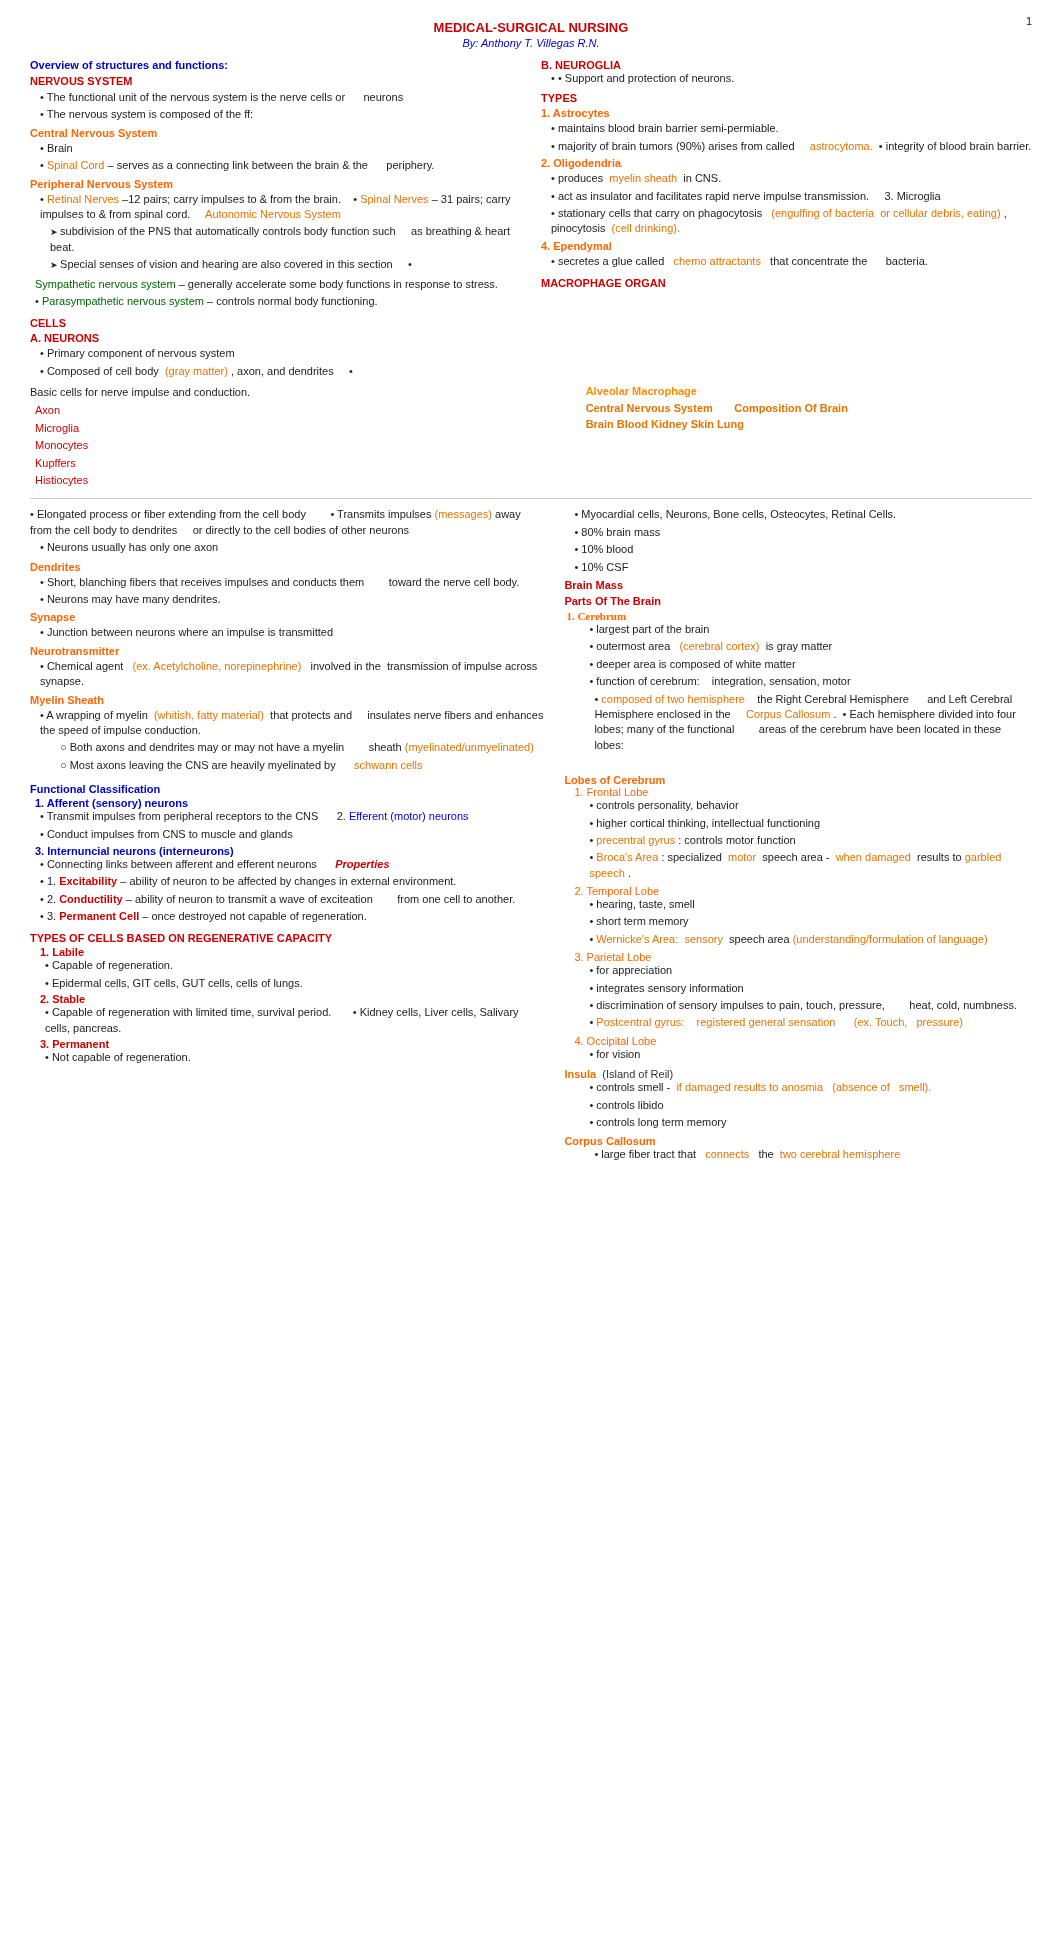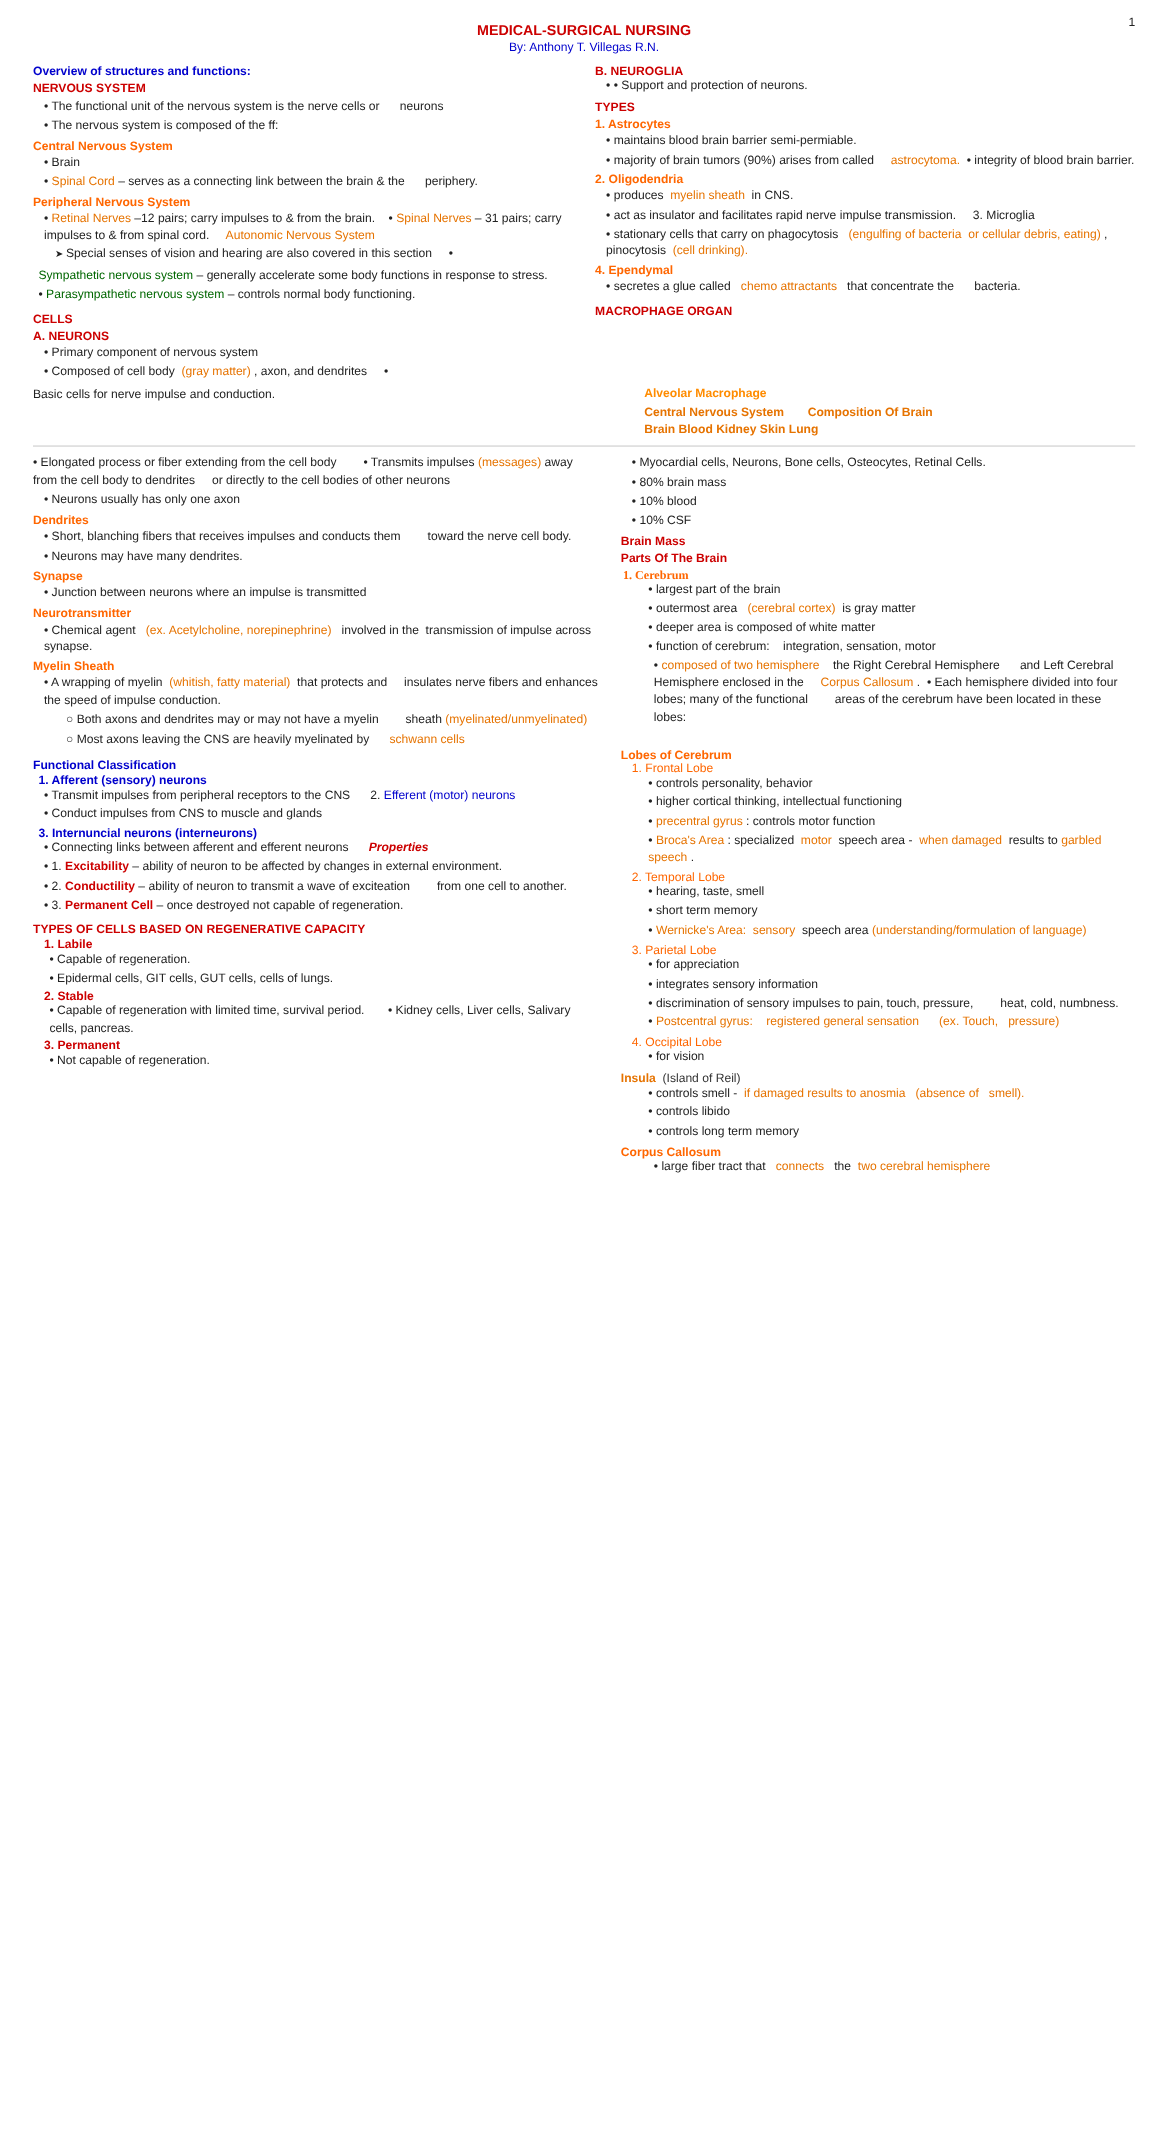--- a/index.html
+++ b/index.html
@@ -34,20 +34,21 @@
       color: #cc0000;
       font-weight: bold;
       font-size: 13px;
       margin-bottom: 2px;
     }
     .subtitle {
       text-align: center;
       color: #0000cc;
       font-size: 11px;
       margin-bottom: 10px;
+      font-style: italic;
     }
     .section-header {
       color: #cc0000;
       font-weight: bold;
       margin-top: 6px;
       margin-bottom: 2px;
     }
     .sub-header {
       color: #ff6600;
       font-weight: bold;
@@ -186,20 +187,21 @@
     <div class="item">Brain</div>
     <div class="item">
       <span class="orange">Spinal Cord</span> – serves as a connecting link between the brain &amp; the &nbsp;&nbsp;&nbsp;&nbsp; periphery.
     </div>
 
     <div class="sub-header">Peripheral Nervous System</div>
     <div class="item">
       <span class="orange">Retinal Nerves</span> –12 pairs; carry impulses to &amp; from the brain. &nbsp;&nbsp; • <span class="orange">Spinal Nerves</span> – 31 pairs; carry impulses to &amp; from spinal cord. &nbsp;&nbsp;&nbsp; <span class="orange">Autonomic Nervous System</span>
     </div>
 
+    <div class="arrow-item">subdivision of the PNS that automatically controls body function such &nbsp;&nbsp;&nbsp; as breathing &amp; heart beat.</div>
     <div class="arrow-item">Special senses of vision and hearing are also covered in this section &nbsp;&nbsp;&nbsp; •</div>
 
     <div class="plain-text" style="margin-left:5px; margin-top:4px;">
       <span class="green">Sympathetic nervous system</span> – generally accelerate some body functions in response to stress.
     </div>
     <div class="plain-text" style="margin-left:5px;">
       • <span class="green">Parasympathetic nervous system</span> – controls normal body functioning.
     </div>
 
     <div class="section-header" style="margin-top:8px;">CELLS</div>
@@ -235,20 +237,27 @@
       secretes a glue called &nbsp;&nbsp;<span class="orange">chemo attractants</span>&nbsp;&nbsp; that concentrate the &nbsp;&nbsp;&nbsp;&nbsp; bacteria.
     </div>
 
     <div class="macro-header">MACROPHAGE ORGAN</div>
   </div>
 </div>
 
 <div class="two-col" style="margin-top:4px;">
   <div class="col-left" style="flex:1.2;">
     <div class="plain-text">Basic cells for nerve impulse and conduction.</div>
+    <div style="margin-top:3px; margin-left:5px;">
+      <div class="plain-text"><span class="red">Axon</span></div>
+      <div class="plain-text"><span class="red">Microglia</span></div>
+      <div class="plain-text"><span class="red">Monocytes</span></div>
+      <div class="plain-text"><span class="red">Kupffers</span></div>
+      <div class="plain-text"><span class="red">Histiocytes</span></div>
+    </div>
   </div>
   <div class="col-right">
     <div class="alveolar">Alveolar Macrophage</div>
     <div style="margin-top:5px;">
       <span class="cns-label">Central Nervous System</span>
       &nbsp;&nbsp;&nbsp;&nbsp;&nbsp;
       <span class="composition">Composition Of Brain</span>
     </div>
     <div style="margin-top:4px;">
       <span class="brain-blood">Brain Blood Kidney Skin Lung</span>

